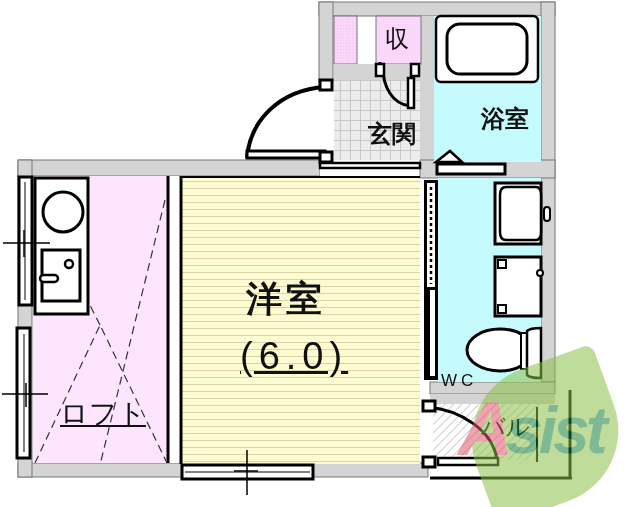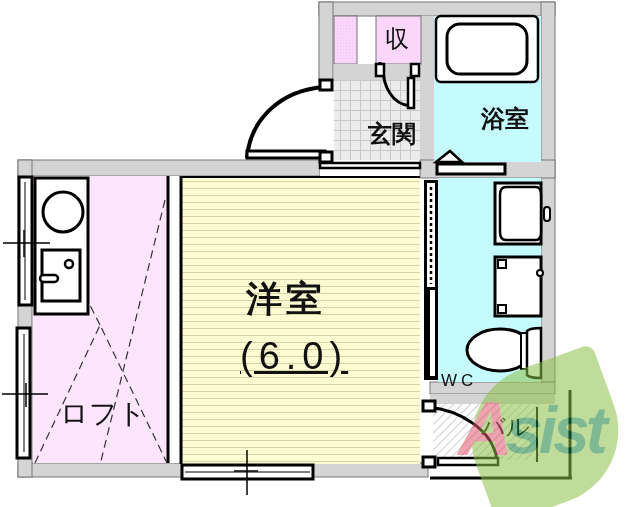--- a/index.html
+++ b/index.html
@@ -152,21 +152,21 @@
     <rect x="423" y="457" width="12" height="10" fill="#fff" stroke="#000" stroke-width="3"></rect>
     <line x1="537" y1="407" x2="537" y2="462" stroke="#000" stroke-width="2"></line>
   </g>
 </svg>
 
 <div class="lbl" style="left:246px;top:281px;font-size:36px;letter-spacing:4px;font-weight:bold;">洋室</div>
 <div class="lbl" style="left:240px;top:337px;font-size:38px;letter-spacing:6px;font-family:'Liberation Sans',sans-serif;text-decoration:underline;">(6.0)</div>
 <div class="lbl" style="left:328px;top:122px;font-size:24px;font-weight:bold;margin-left:40px;">玄関</div>
 <div class="lbl" style="left:385px;top:27px;font-size:24px;">収</div>
 <div class="lbl" style="left:463px;top:107px;font-size:24px;font-weight:bold;margin-left:18px;">浴室</div>
-<div class="lbl" style="left:60px;top:400px;font-size:28px;">ロフト</div>
+<div class="lbl" style="left:60px;top:400px;font-size:28px;text-decoration:underline;">ロフト</div>
 <div class="lbl" style="left:441px;top:372px;font-size:17px;letter-spacing:4px;font-family:'Liberation Sans',sans-serif;">WC</div>
 <div class="lbl" style="left:481px;top:415px;font-size:24px;">バル</div>
 
 <div class="abs" style="left:470px;top:345px;width:160px;height:160px;opacity:0.55;pointer-events:none;">
   <div class="abs" style="left:0;top:20px;width:150px;height:140px;background:#8cc04a;border-radius:75px 10px 75px 10px;transform:rotate(-20deg);"></div>
   <div class="lbl" style="left:-12px;top:46px;font-size:76px;font-weight:bold;color:#e05a6e;font-style:italic;font-family:'Liberation Sans',sans-serif;">A</div>
   <div class="lbl" style="left:36px;top:52px;font-size:66px;font-weight:bold;color:#15803d;font-style:italic;letter-spacing:-4px;font-family:'Liberation Sans',sans-serif;">sist</div>
 </div>
 
 </body></html>

